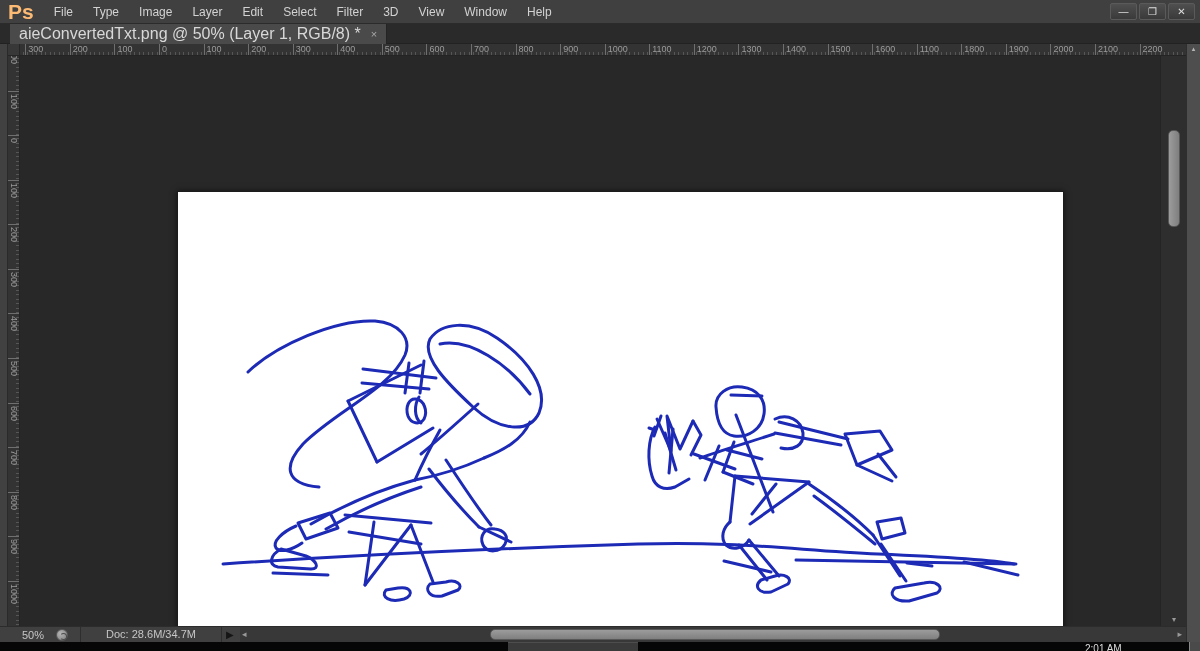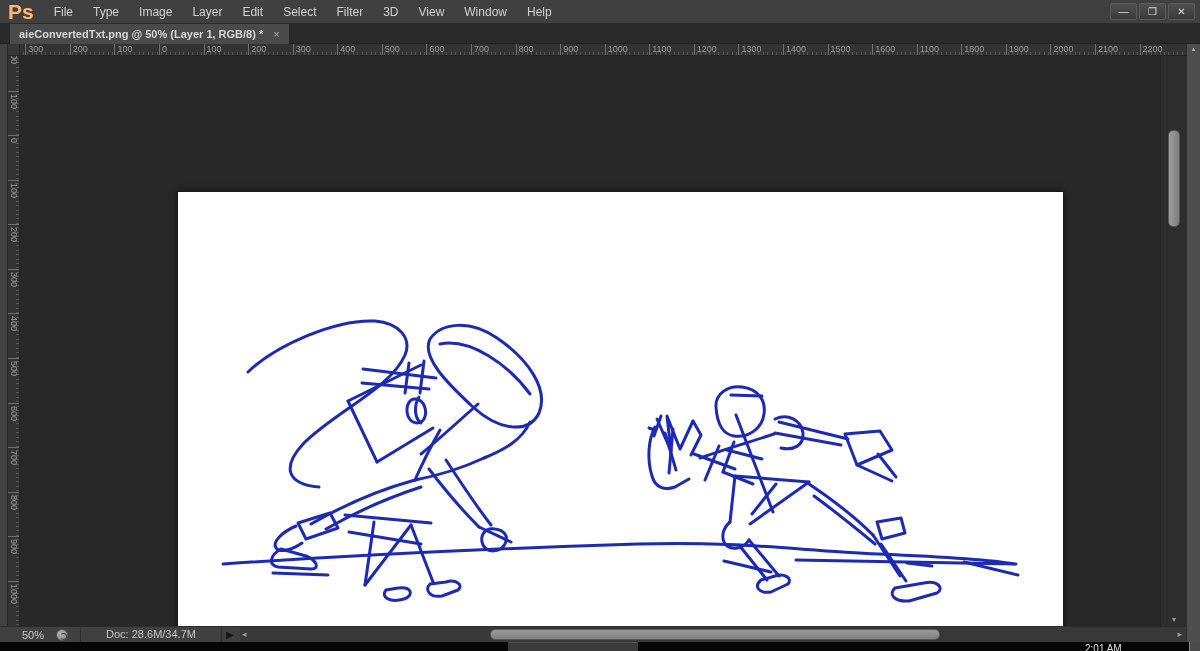--- a/index.html
+++ b/index.html
@@ -15,21 +15,21 @@
   .win-controls{position:absolute;right:5px;top:3px;display:flex;}
   .win-btn{width:27px;height:17px;margin-left:2px;border:1px solid #5a5a5a;border-radius:2px;
            background:linear-gradient(#4f4f4f,#3a3a3a);color:#ddd;font-size:10px;line-height:15px;
            text-align:center;box-sizing:border-box;}
 
   
   .tabbar{position:absolute;left:0;top:24px;width:1200px;height:20px;background:#2a2a2a;
           border-bottom:1px solid #222;box-sizing:border-box;}
   .tab{position:absolute;left:10px;top:0;height:20px;background:#4a4a4a;border-right:1px solid #242424;
        display:flex;align-items:center;padding:0 9px;box-sizing:border-box;}
-  .tab-title{color:#d8d8d8;font-size:11px;white-space:nowrap;font-weight:bold;}
+  .tab-title{color:#d8d8d8;font-size:16px;white-space:nowrap;}
   .tab-close{color:#a8a8a8;font-size:11px;margin-left:10px;}
 
   
   .ruler-corner{position:absolute;left:8px;top:44px;width:12px;height:12px;background:#383838;
                 border-right:1px solid #262626;border-bottom:1px solid #262626;box-sizing:border-box;}
   .h-ruler{position:absolute;left:20px;top:44px;width:1166px;height:12px;background:#333;
            border-bottom:1px solid #242424;box-sizing:border-box;overflow:hidden;
            background-image:repeating-linear-gradient(90deg,#565656 0 1px,transparent 1px 4.457px);
            background-size:100% 3px;background-position:3px bottom;background-repeat:no-repeat;}
   .h-ruler .rlbl{position:absolute;top:0;height:11px;line-height:11px;color:#9b9b9b;font-size:9px;

